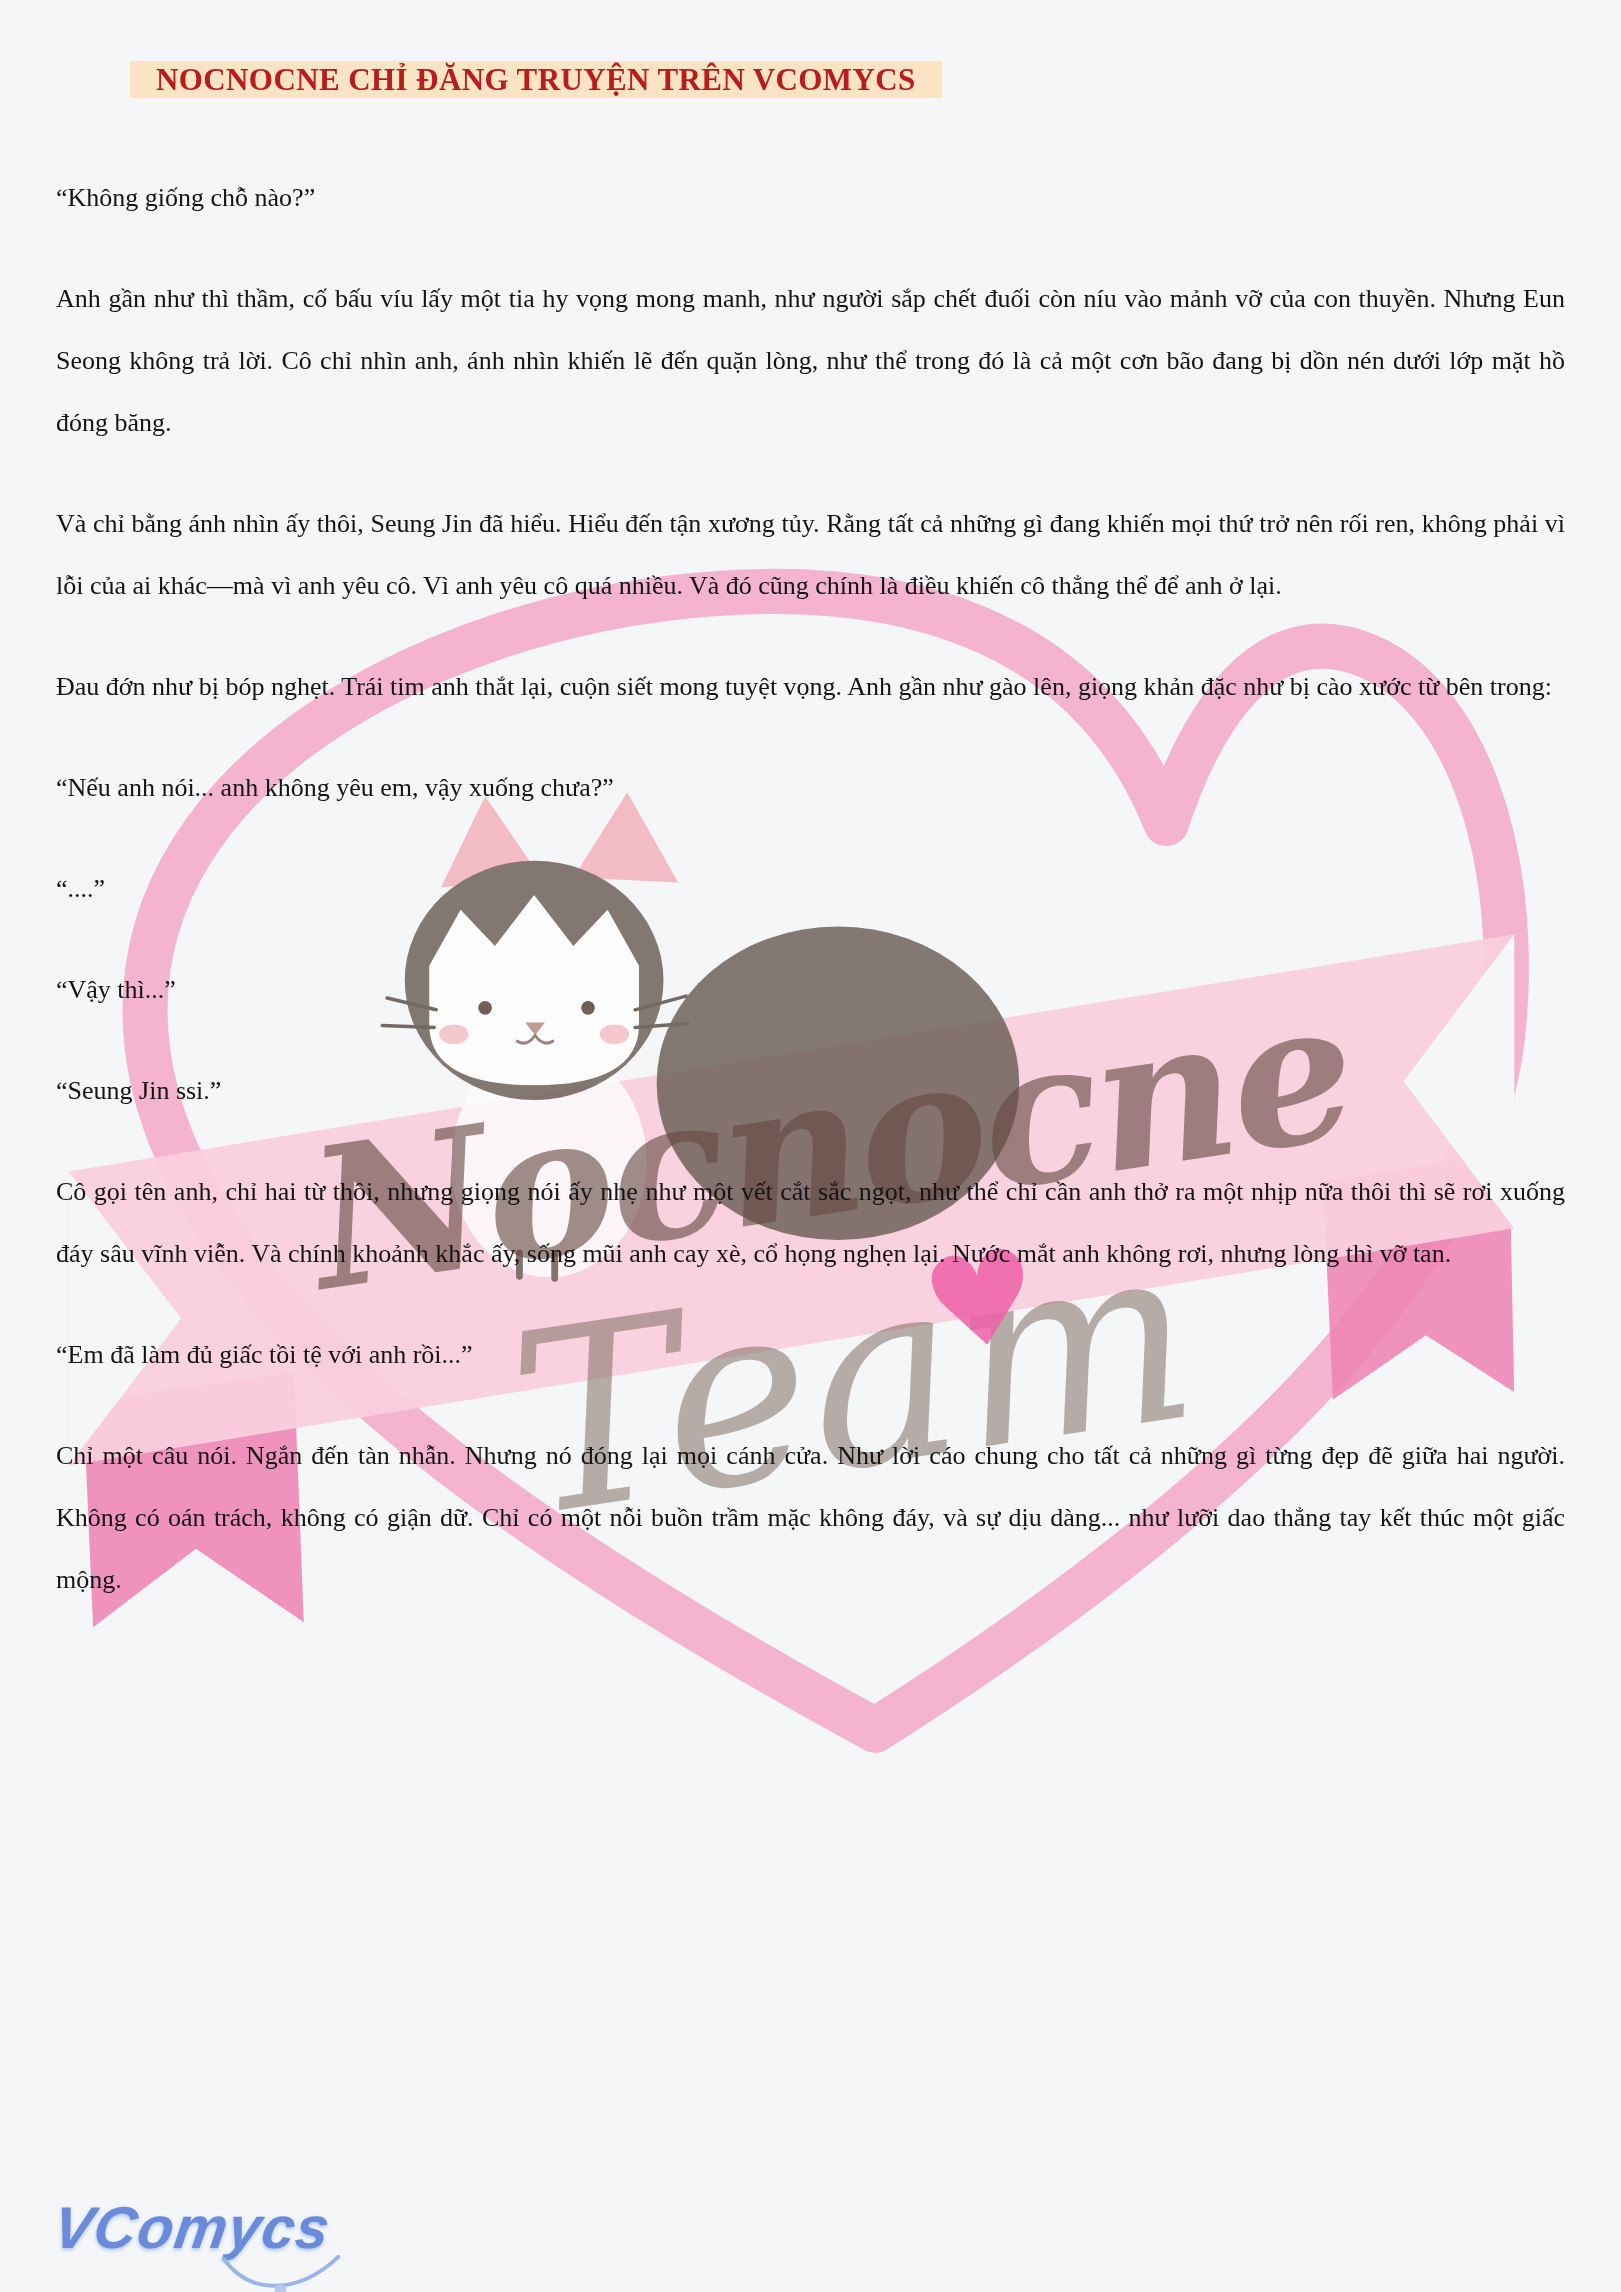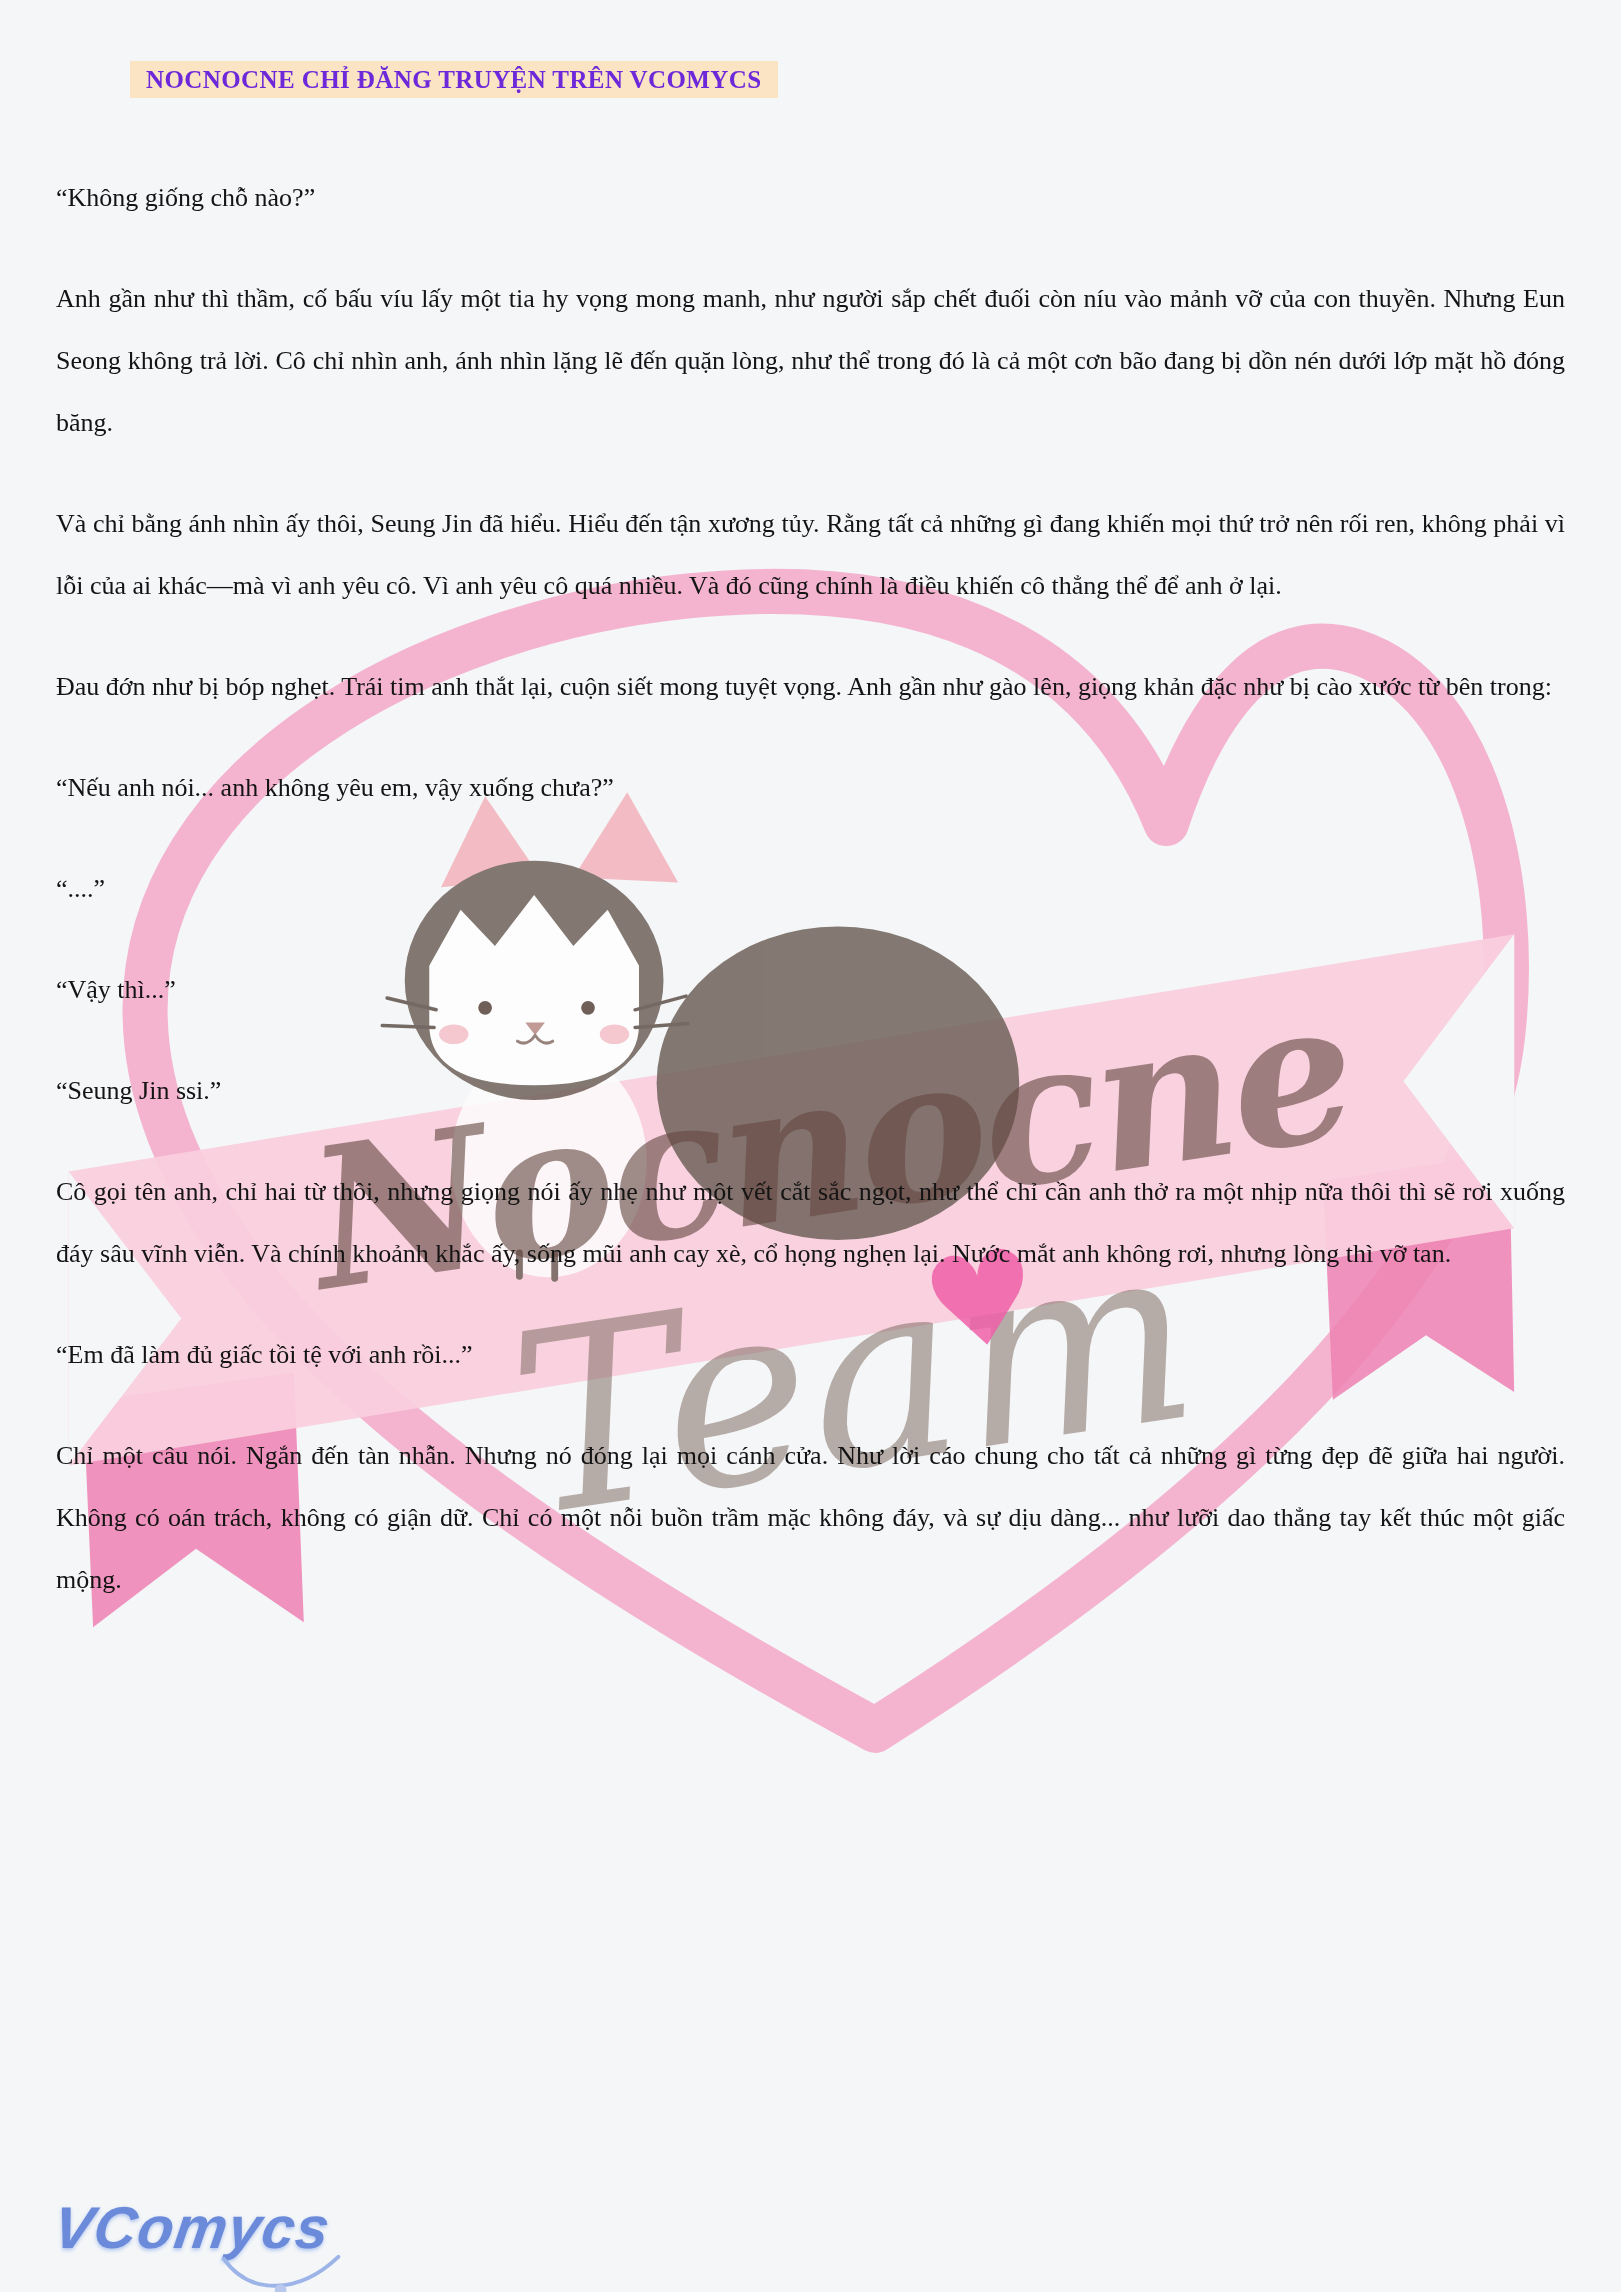--- a/index.html
+++ b/index.html
@@ -15,25 +15,25 @@
     position: absolute;
     left: 0; top: 0;
     width: 1621px; height: 2293px;
     pointer-events: none;
   }
   .notice {
     position: absolute;
     left: 130px;
     top: 61px;
     background: #fbe4c4;
-    color: #6d28d9;
+    color: #b91c1c;
     font-weight: bold;
-    font-size: 25px;
+    font-size: 31px;
     line-height: 37px;
-    padding: 0 16px;
+    padding: 0 26px;
     letter-spacing: 0.4px;
     z-index: 3;
   }
   .content {
     position: absolute;
     left: 56px;
     top: 167px;
     width: 1509px;
     color: #141414;
     z-index: 2;
@@ -113,21 +113,21 @@
 
     <text x="540" y="1545" font-size="255" font-style="italic" transform="rotate(-8.5 540 1545)" font-family="DejaVu Serif, Liberation Serif, serif" fill="rgba(130,110,100,0.55)">Team</text>
 
     <text x="950" y="1380" font-size="130" transform="rotate(-8.5 950 1380)" font-family="DejaVu Sans, sans-serif" fill="rgba(238,95,168,0.85)">♥</text>
   </svg>
 
   <div class="notice">NOCNOCNE CHỈ ĐĂNG TRUYỆN TRÊN VCOMYCS</div>
 
   <div class="content">
     <p>“Không giống chỗ nào?”</p>
-    <p>Anh gần như thì thầm, cố bấu víu lấy một tia hy vọng mong manh, như người sắp chết đuối còn níu vào mảnh vỡ của con thuyền. Nhưng Eun Seong không trả lời. Cô chỉ nhìn anh, ánh nhìn lặng lẽ đến quặn lòng, như thể trong đó là cả một cơn bão đang bị dồn nén dưới lớp mặt hồ đóng băng.</p>
+    <p>Anh gần như thì thầm, cố bấu víu lấy một tia hy vọng mong manh, như người sắp chết đuối còn níu vào mảnh vỡ của con thuyền. Nhưng Eun Seong không trả lời. Cô chỉ nhìn anh, ánh nhìn khiến lẽ đến quặn lòng, như thể trong đó là cả một cơn bão đang bị dồn nén dưới lớp mặt hồ đóng băng.</p>
     <p>Và chỉ bằng ánh nhìn ấy thôi, Seung Jin đã hiểu. Hiểu đến tận xương tủy. Rằng tất cả những gì đang khiến mọi thứ trở nên rối ren, không phải vì lỗi của ai khác—mà vì anh yêu cô. Vì anh yêu cô quá nhiều. Và đó cũng chính là điều khiến cô thẳng thể để anh ở lại.</p>
     <p>Đau đớn như bị bóp nghẹt. Trái tim anh thắt lại, cuộn siết mong tuyệt vọng. Anh gần như gào lên, giọng khản đặc như bị cào xước từ bên trong:</p>
     <p>“Nếu anh nói... anh không yêu em, vậy xuống chưa?”</p>
     <p>“....”</p>
     <p>“Vậy thì...”</p>
     <p>“Seung Jin ssi.”</p>
     <p>Cô gọi tên anh, chỉ hai từ thôi, nhưng giọng nói ấy nhẹ như một vết cắt sắc ngọt, như thể chỉ cần anh thở ra một nhịp nữa thôi thì sẽ rơi xuống đáy sâu vĩnh viễn. Và chính khoảnh khắc ấy, sống mũi anh cay xè, cổ họng nghẹn lại. Nước mắt anh không rơi, nhưng lòng thì vỡ tan.</p>
     <p>“Em đã làm đủ giấc tồi tệ với anh rồi...”</p>
     <p>Chỉ một câu nói. Ngắn đến tàn nhẫn. Nhưng nó đóng lại mọi cánh cửa. Như lời cáo chung cho tất cả những gì từng đẹp đẽ giữa hai người. Không có oán trách, không có giận dữ. Chỉ có một nỗi buồn trầm mặc không đáy, và sự dịu dàng... như lưỡi dao thẳng tay kết thúc một giấc mộng.</p>
   </div>

